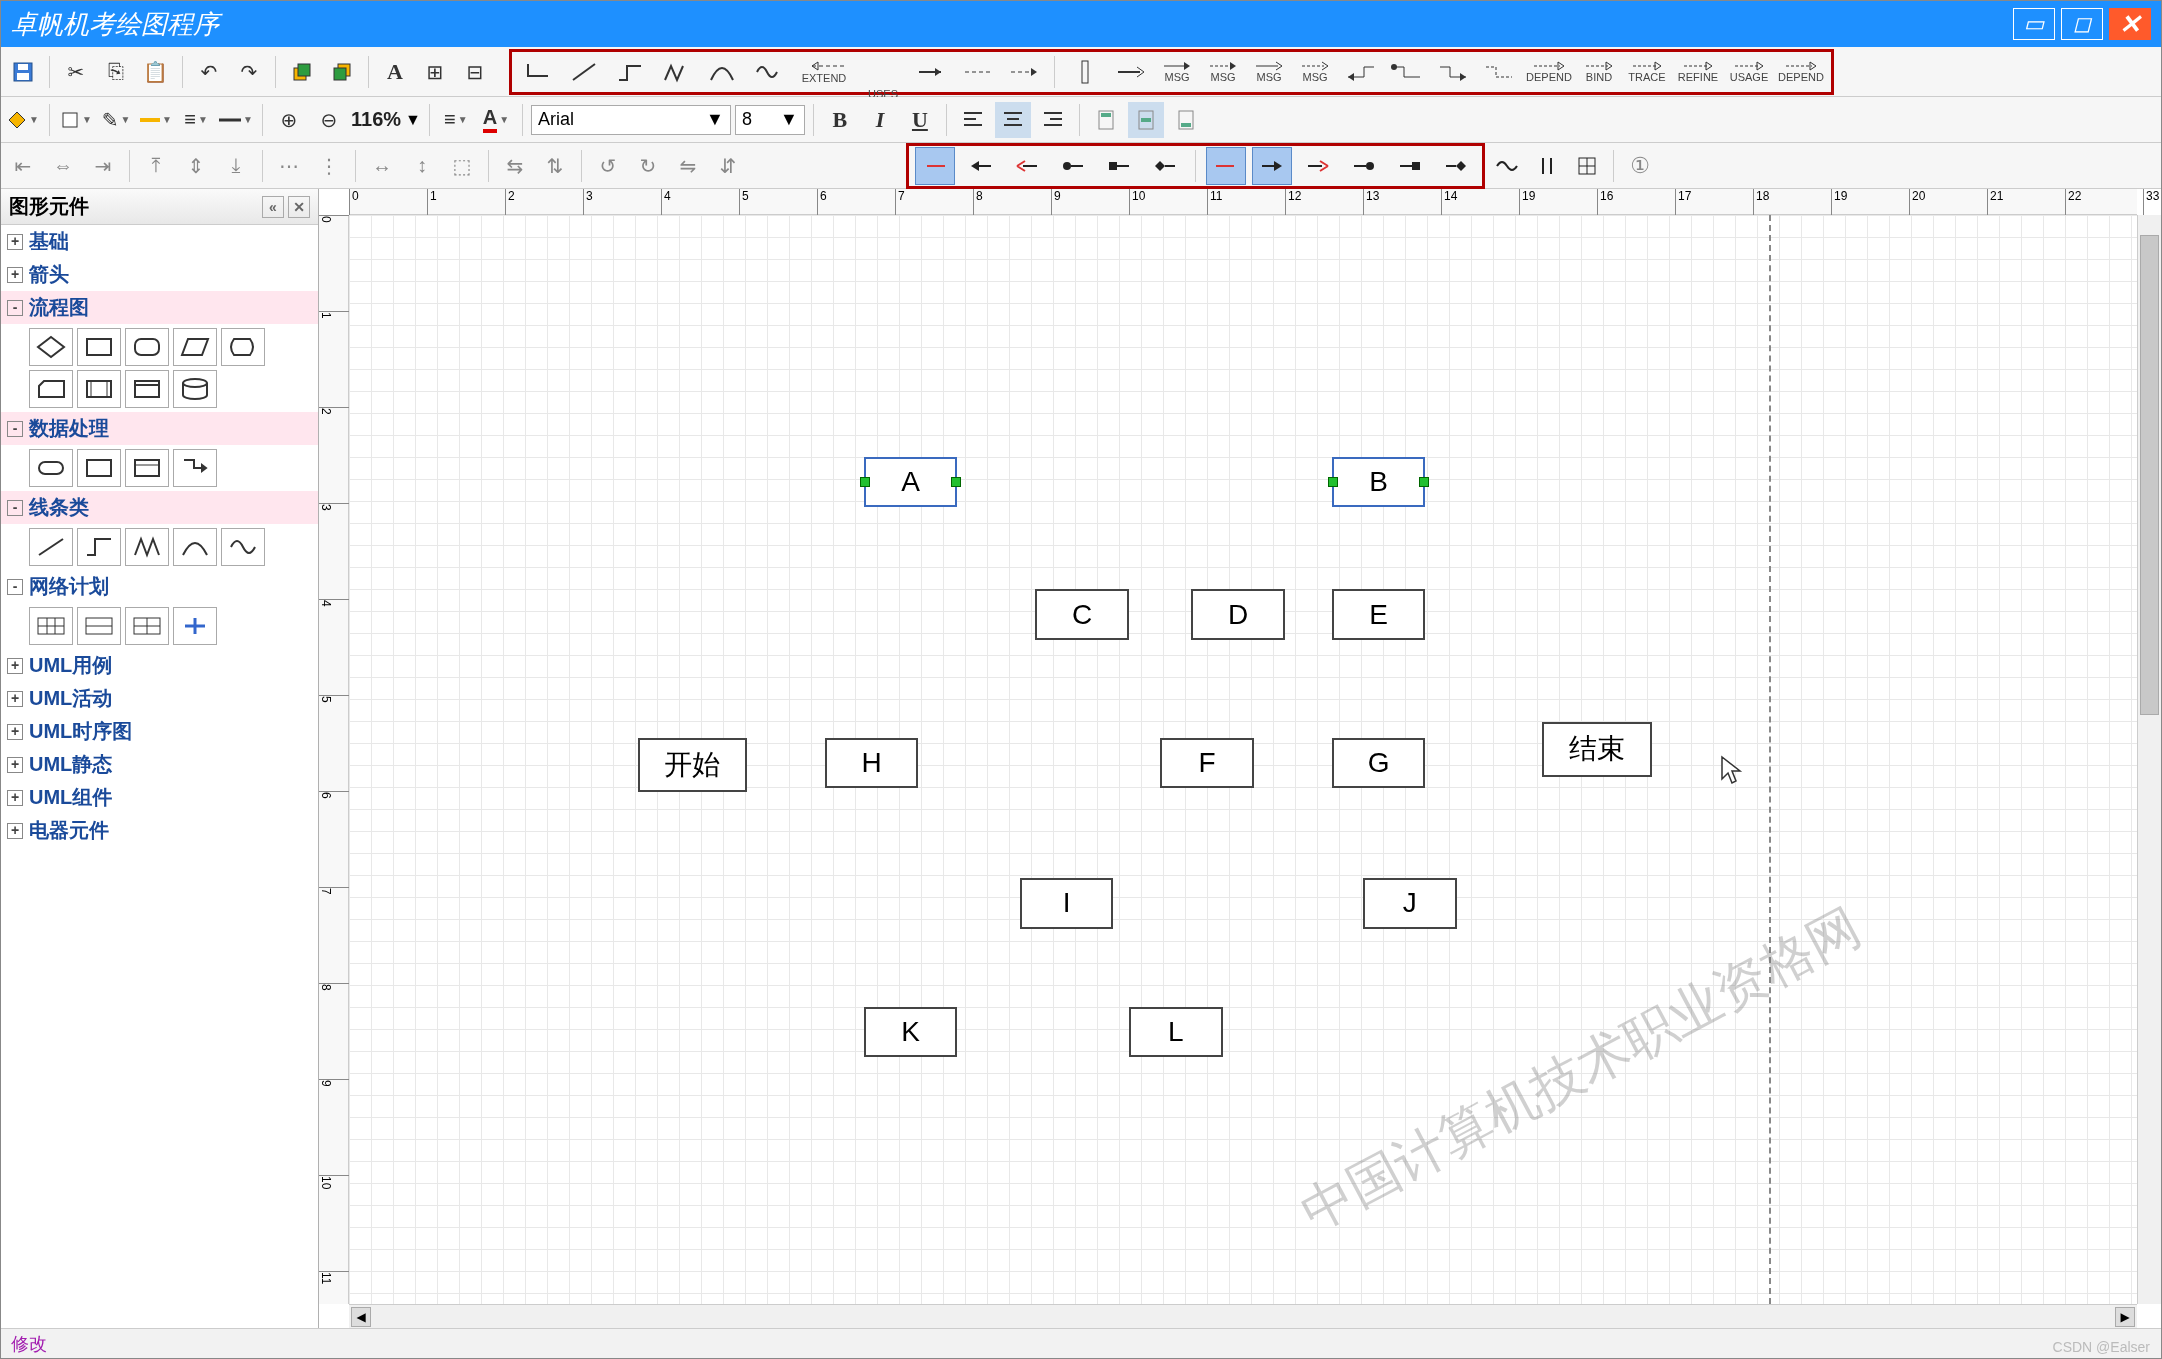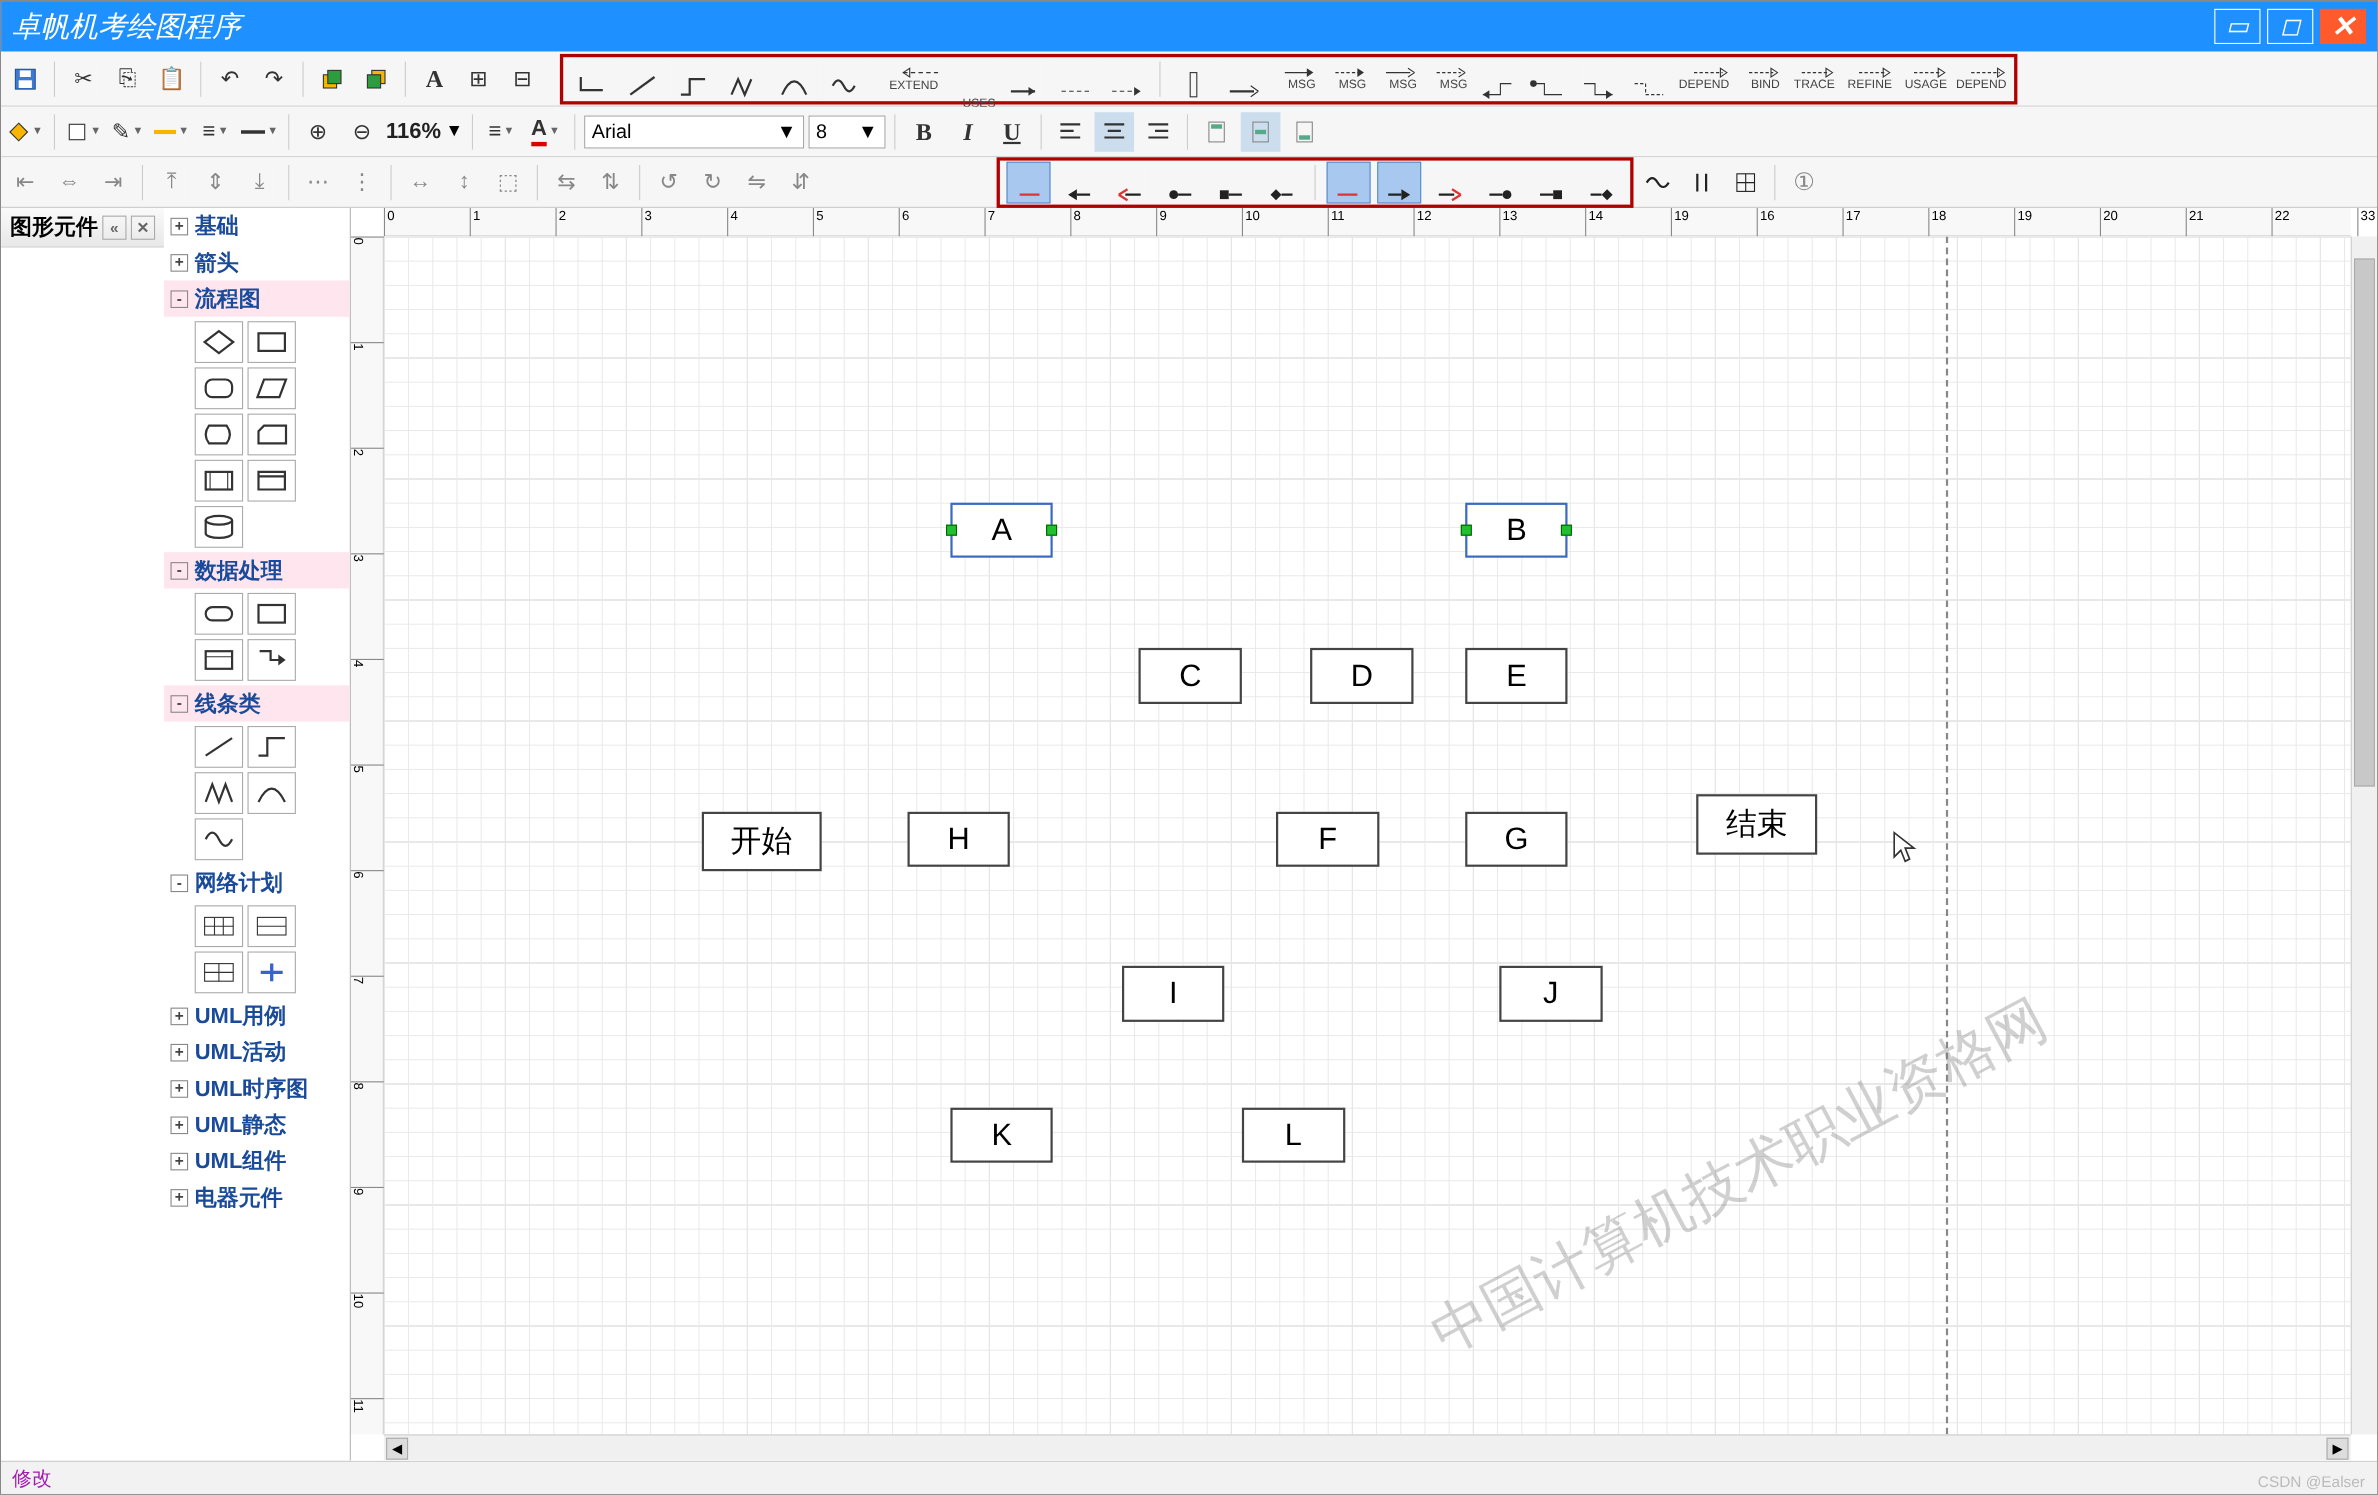--- a/index.html
+++ b/index.html
@@ -11,35 +11,35 @@
 .wbtn.min{background:transparent;color:#fff;font-size:22px;border:1px solid #fff;}
 .wbtn.max{background:transparent;color:#fff;font-size:22px;border:1px solid #fff;}
 .wbtn.close{background:#ff5a2b;color:#fff;font-size:26px;font-weight:bold;}
 .toolbar{display:flex;align-items:center;border-bottom:1px solid #ccc;background:#f6f6f6;padding:2px 4px;gap:4px;flex-wrap:nowrap;}
 .tb1{height:50px;}
 .tb2{height:46px;}
 .tb3{height:46px;}
 .tbn{width:36px;height:36px;border:1px solid transparent;display:flex;align-items:center;justify-content:center;font-size:20px;color:#333;background:#f6f6f6;}
 .sep{width:1px;height:32px;background:#ccc;margin:0 4px;}
 .redbox{border:3px solid #b00000;display:flex;align-items:center;padding:2px 6px;gap:6px;height:46px;margin-left:12px;}
-.redbox .tbn{width:40px;height:38px;align-items:flex-end;}
+.redbox .tbn{width:40px;height:38px;}
 .smalllbl{font-size:11px;color:#444;}
 .dd{display:flex;align-items:center;}
 .dd .arr{font-size:10px;margin-left:2px;color:#666;}
 .zoom{font-size:20px;font-weight:bold;color:#222;}
 .fontsel{width:200px;height:30px;border:1px solid #aaa;background:#fff;font-size:18px;padding:0 6px;display:flex;align-items:center;justify-content:space-between;}
 .fontsize{width:70px;height:30px;border:1px solid #aaa;background:#fff;font-size:18px;padding:0 6px;display:flex;align-items:center;justify-content:space-between;}
 .txtbtn{font-weight:bold;font-family:serif;font-size:22px;}
 .txtbtn.i{font-style:italic;}
 .txtbtn.u{text-decoration:underline;}
 .alignbtn svg{width:22px;height:22px;}
 .tb3 .tbn{color:#888;}
 .tb3 .tbn.act{background:#a8c8f0;border:1px solid #5a8ac8;}
 .body{flex:1;display:flex;overflow:hidden;}
-.sidebar{width:318px;border-right:1px solid #b0b0b0;display:flex;background:#fff;}
+.sidebar{width:318px;border-right:1px solid #b0b0b0;display:flex;flex-direction:column;background:#fff;}
 .sidehdr{height:36px;background:linear-gradient(#fafafa,#e8e8e8);border-bottom:1px solid #ccc;display:flex;align-items:center;padding:0 8px;font-size:20px;font-weight:bold;}
 .sidehdr .spacer{flex:1;}
 .sidehdr .x{width:22px;height:22px;border:1px solid #aaa;display:flex;align-items:center;justify-content:center;font-size:14px;margin-left:4px;color:#666;}
 .tree{flex:1;overflow:auto;font-size:20px;}
 .tnode{display:flex;align-items:center;padding:3px 6px;cursor:default;}
 .tnode .exp{width:16px;height:16px;border:1px solid #888;font-size:14px;line-height:12px;text-align:center;margin-right:6px;color:#444;}
 .tnode.cat{font-weight:bold;color:#1a4a9a;}
 .tnode.cat.pink{background:#ffe6ee;}
 .shapestrip{display:flex;flex-wrap:wrap;gap:4px;padding:4px 8px 4px 28px;}
 .shapebtn{width:44px;height:38px;border:1px solid #aaa;background:#fff;display:flex;align-items:center;justify-content:center;}

